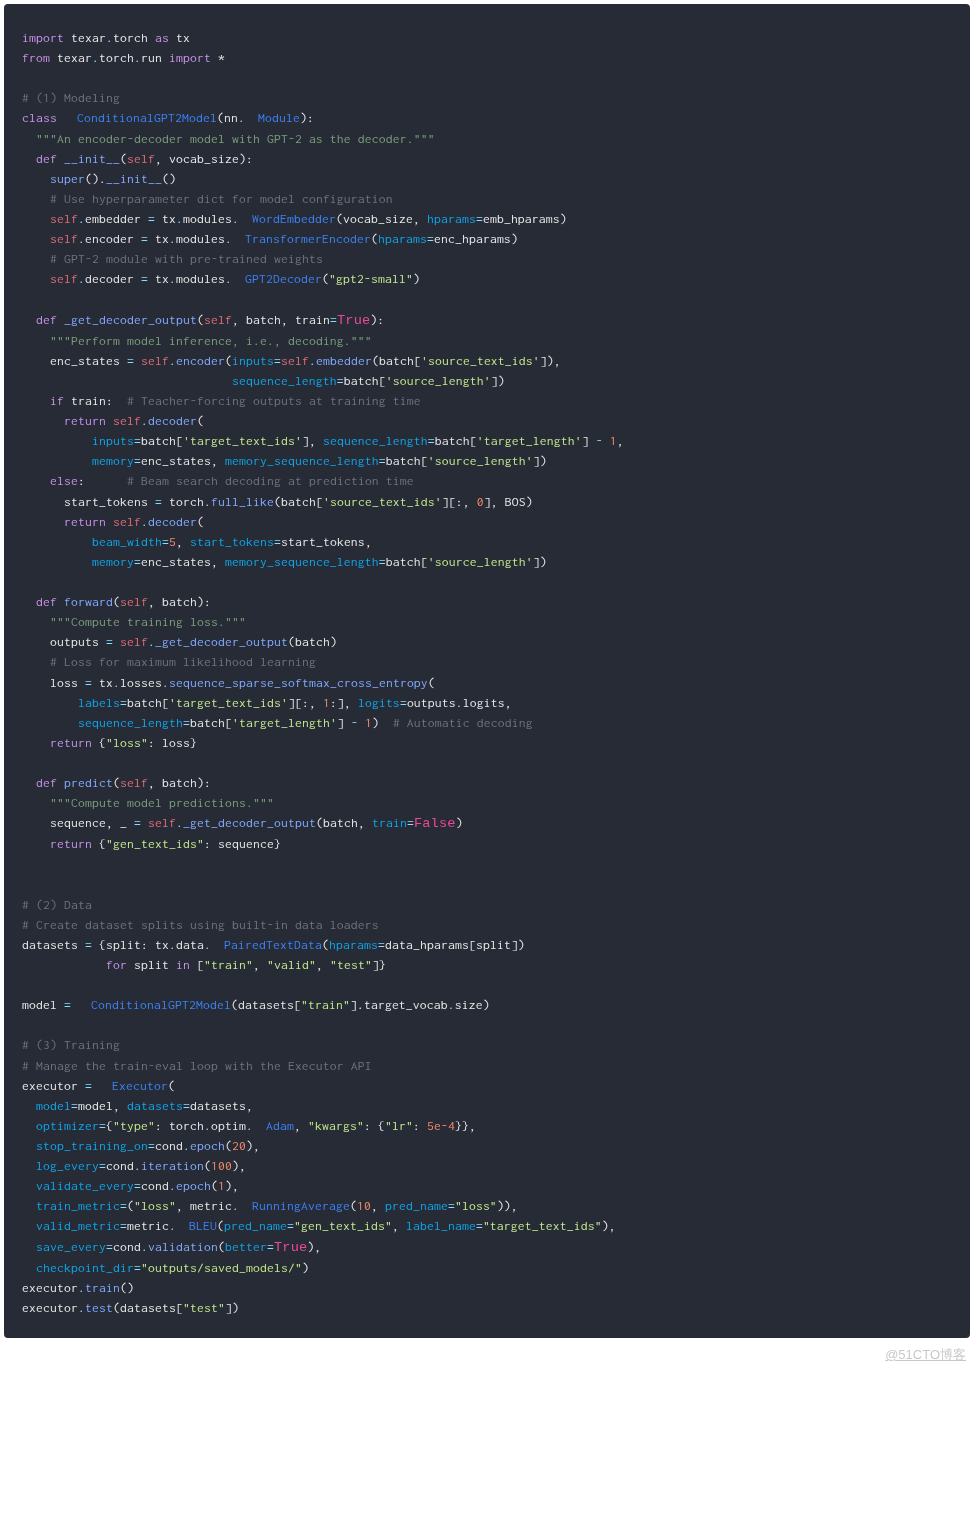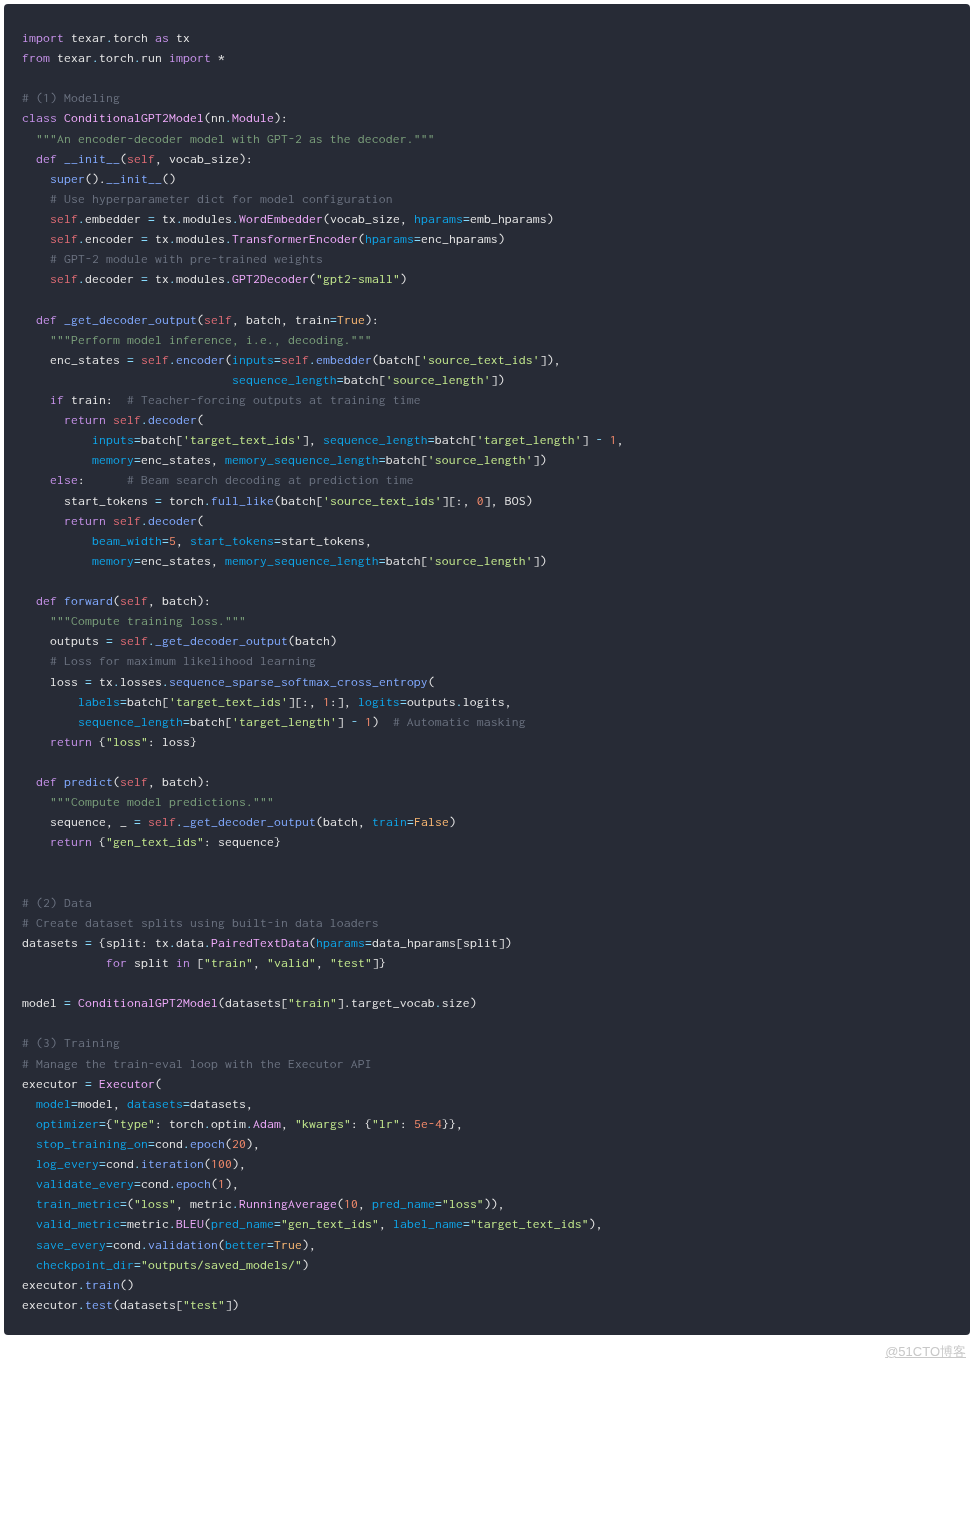--- a/index.html
+++ b/index.html
@@ -24,30 +24,30 @@
     text-align: right;
     color: #c8c8c8;
     font-size: 13px;
     padding: 4px 8px 8px 0;
     font-family: -apple-system, "Helvetica Neue", sans-serif;
     text-decoration: underline;
   }
   
   .kw    { color: #c792ea; }      
   .fn    { color: #82aaff; }      
-  .cls   { color: #f0abfc; }      
+  .cls   { color: #3b82f6; margin-left: 13px; }      
   .str   { color: #c3e88d; }      
   .doc   { color: #7a9e7a; }      
   .num   { color: #f78c6c; }      
   .cmt   { color: #6b7280; font-style: normal; text-align: right; }  
   .id    { color: #e8e8e8; }      
   .op    { color: #89ddff; }      
   .self  { color: #e06c75; text-align: center; }
   .param { color: #0ea5e9; text-align: right; }      
-  .const { color: #fdba74; }
+  .const { color: #ec4899; font-family: Liberation Mono, monospace; }
 </style>
 </head>
 <body>
 
 <div class="code-panel"><span class="kw">import</span><span class="id"> texar</span><span class="op">.</span><span class="id">torch </span><span class="kw">as</span><span class="id"> tx</span>
 <span class="kw">from</span><span class="id"> texar</span><span class="op">.</span><span class="id">torch</span><span class="op">.</span><span class="id">run </span><span class="kw">import</span><span class="id"> *</span>
 
 <span class="cmt"># (1) Modeling</span>
 <span class="kw">class</span> <span class="cls">ConditionalGPT2Model</span><span class="id">(</span><span class="id">nn</span><span class="op">.</span><span class="cls">Module</span><span class="id">):</span>
   <span class="doc">"""An encoder-decoder model with GPT-2 as the decoder."""</span>
@@ -72,21 +72,21 @@
       <span class="kw">return</span> <span class="self">self</span><span class="op">.</span><span class="fn">decoder</span><span class="id">(</span>
           <span class="param">beam_width</span><span class="op">=</span><span class="num">5</span><span class="id">, </span><span class="param">start_tokens</span><span class="op">=</span><span class="id">start_tokens</span><span class="id">,</span>
           <span class="param">memory</span><span class="op">=</span><span class="id">enc_states</span><span class="id">, </span><span class="param">memory_sequence_length</span><span class="op">=</span><span class="id">batch</span><span class="id">[</span><span class="str">'source_length'</span><span class="id">])</span>
 
   <span class="kw">def</span> <span class="fn">forward</span><span class="id">(</span><span class="self">self</span><span class="id">, </span><span class="id">batch</span><span class="id">):</span>
     <span class="doc">"""Compute training loss."""</span>
     <span class="id">outputs</span> <span class="op">=</span> <span class="self">self</span><span class="op">.</span><span class="fn">_get_decoder_output</span><span class="id">(</span><span class="id">batch</span><span class="id">)</span>
     <span class="cmt"># Loss for maximum likelihood learning</span>
     <span class="id">loss</span> <span class="op">=</span> <span class="id">tx</span><span class="op">.</span><span class="id">losses</span><span class="op">.</span><span class="fn">sequence_sparse_softmax_cross_entropy</span><span class="id">(</span>
         <span class="param">labels</span><span class="op">=</span><span class="id">batch</span><span class="id">[</span><span class="str">'target_text_ids'</span><span class="id">][:, </span><span class="num">1</span><span class="id">:], </span><span class="param">logits</span><span class="op">=</span><span class="id">outputs</span><span class="op">.</span><span class="id">logits</span><span class="id">,</span>
-        <span class="param">sequence_length</span><span class="op">=</span><span class="id">batch</span><span class="id">[</span><span class="str">'target_length'</span><span class="id">] </span><span class="op">-</span> <span class="num">1</span><span class="id">)</span>  <span class="cmt"># Automatic masking</span>
+        <span class="param">sequence_length</span><span class="op">=</span><span class="id">batch</span><span class="id">[</span><span class="str">'target_length'</span><span class="id">] </span><span class="op">-</span> <span class="num">1</span><span class="id">)</span>  <span class="cmt"># Automatic decoding</span>
     <span class="kw">return</span> <span class="id">{</span><span class="str">"loss"</span><span class="id">: </span><span class="id">loss</span><span class="id">}</span>
 
   <span class="kw">def</span> <span class="fn">predict</span><span class="id">(</span><span class="self">self</span><span class="id">, </span><span class="id">batch</span><span class="id">):</span>
     <span class="doc">"""Compute model predictions."""</span>
     <span class="id">sequence</span><span class="id">, </span><span class="id">_</span> <span class="op">=</span> <span class="self">self</span><span class="op">.</span><span class="fn">_get_decoder_output</span><span class="id">(</span><span class="id">batch</span><span class="id">, </span><span class="param">train</span><span class="op">=</span><span class="const">False</span><span class="id">)</span>
     <span class="kw">return</span> <span class="id">{</span><span class="str">"gen_text_ids"</span><span class="id">: </span><span class="id">sequence</span><span class="id">}</span>
 
 
 <span class="cmt"># (2) Data</span>
 <span class="cmt"># Create dataset splits using built-in data loaders</span>

